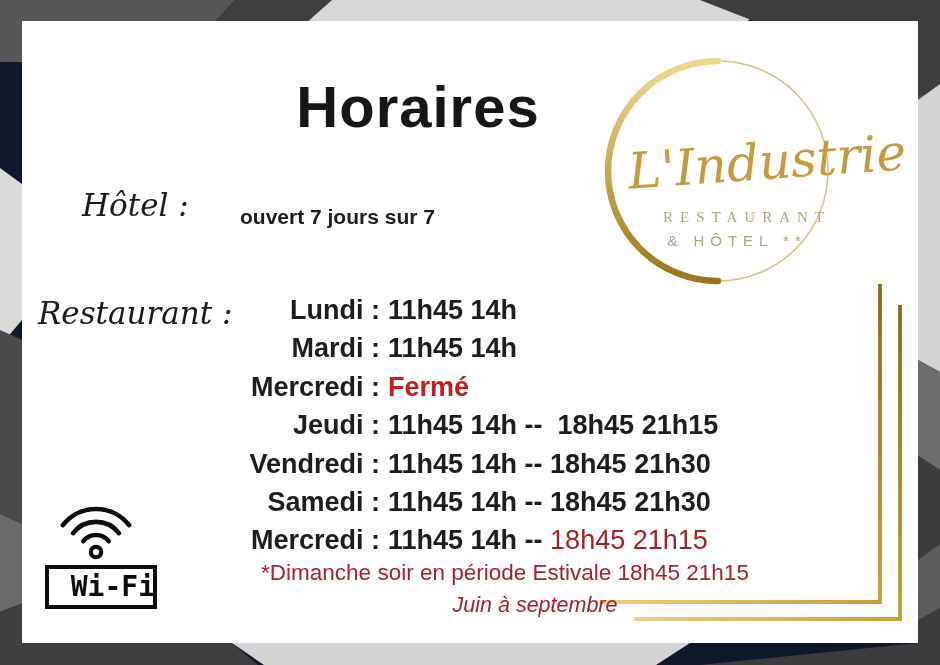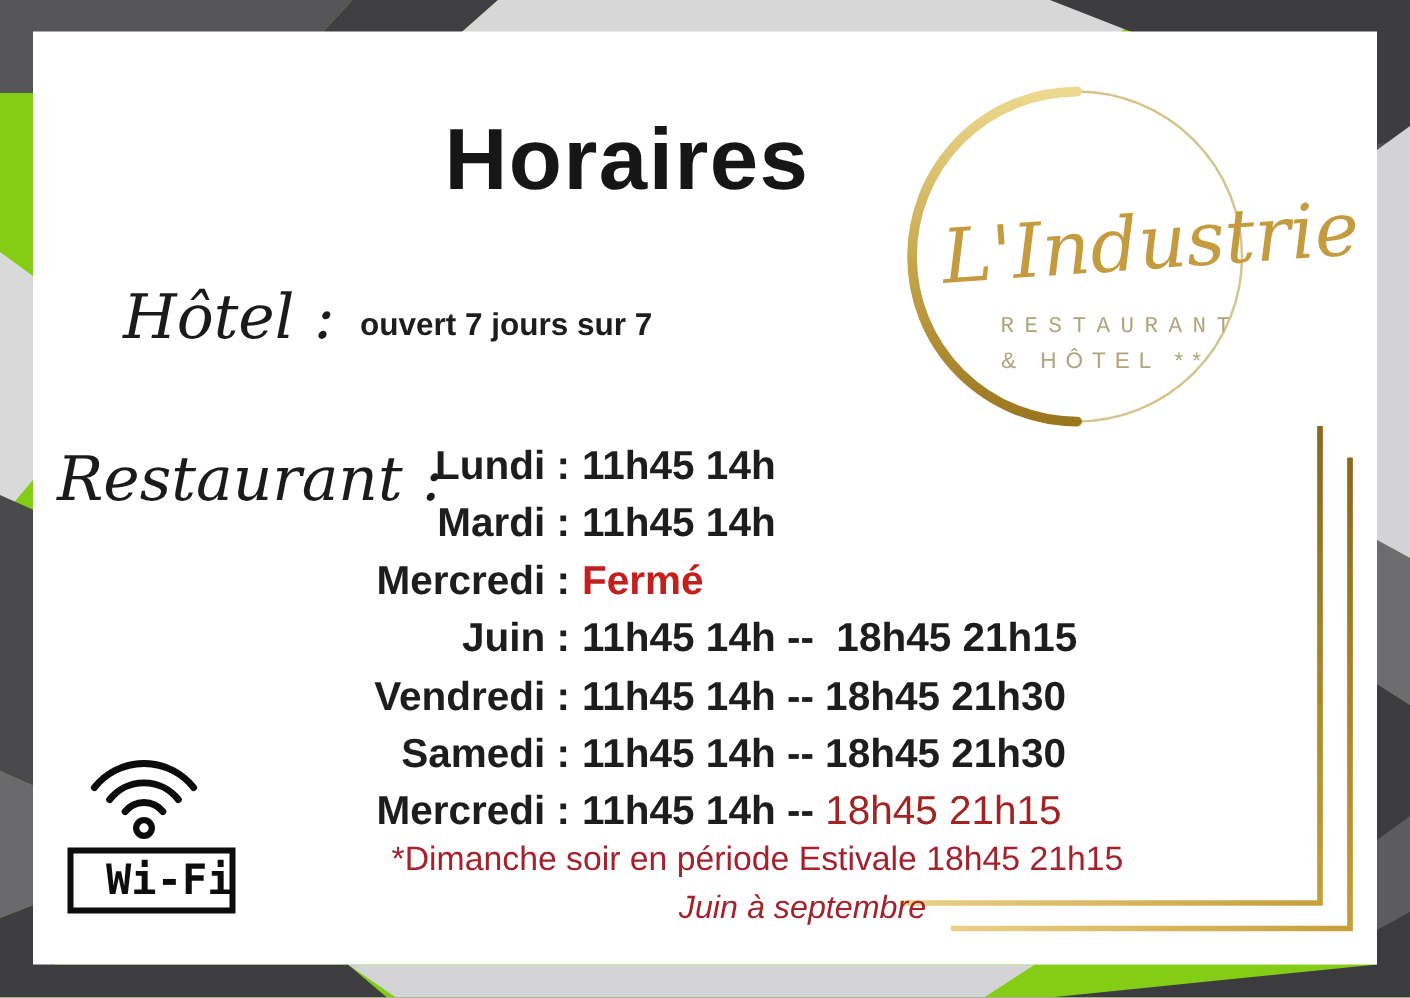--- a/index.html
+++ b/index.html
@@ -1,16 +1,16 @@
 <!DOCTYPE html>
 <html><head>
 <meta charset="utf-8">
 <style>
   html,body{margin:0;padding:0;background:#9a9a9c;}
-  #stage{position:relative;width:940px;height:665px;overflow:hidden;background:#84cc16;
+  #stage{position:relative;width:940px;height:665px;overflow:hidden;background:#0f172a;
          font-family:"Liberation Sans",sans-serif;}
   .shape{position:absolute;inset:0;}
   
   .bg-tl-1{background:#565658;clip-path:polygon(0 0,235px 0,178px 62px,0 62px);}
   .bg-tl-2{background:#3f3f42;clip-path:polygon(235px 0,332px 0,262px 62px,178px 62px);}
   .bg-top-light{background:#d7d7d8;clip-path:polygon(332px 0,772px 0,700px 62px,262px 62px);}
   .bg-tr-dark{background:#3d3d40;clip-path:polygon(700px 0,940px 0,940px 132px,858px 62px);}
   .bg-tr-mid{background:#545457;clip-path:polygon(940px 92px,940px 188px,884px 103px);}
   .bg-left-light{background:#d9d9da;clip-path:polygon(0 168px,22px 184px,42px 252px,22px 320px,0 346px);}
   .bg-left-dark{background:#4a4a4d;clip-path:polygon(0 330px,36px 346px,36px 530px,0 514px);}
@@ -23,42 +23,42 @@
   .bg-bottom-light{background:#d4d4d6;clip-path:polygon(232px 643px,690px 643px,656px 665px,264px 665px);}
 
   
   #card{position:absolute;left:22px;top:21px;width:896px;height:622px;background:#ffffff;}
   #deco-svg{position:absolute;inset:0;pointer-events:none;}
 
   .title{position:absolute;left:146px;top:52px;width:500px;text-align:center;
          font-size:58px;font-weight:bold;letter-spacing:1px;color:#161616;}
 
   .script{font-family:"DejaVu Serif","Liberation Serif",serif;font-style:italic;
-          color:#1b1b1b;font-size:41px;}
+          color:#1b1b1b;font-size:31px;}
   .hotel-label{position:absolute;left:60px;top:166px;}
   .hotel-value{position:absolute;left:218px;top:184px;font-size:21px;font-weight:bold;color:#1d1d1d;}
   .restaurant-label{position:absolute;left:16px;top:274px;}
 
   #days{position:absolute;left:218px;top:274px;width:580px;text-align:right;}
   .day-row{display:flex;height:38.4px;align-items:baseline;font-size:27px;font-weight:bold;
            color:#1d1d1d;white-space:pre;}
   .day-col{min-width:140px;padding-right:8px;}
   .seg-red{color:#c41f1f;}
   .seg-darkred{color:#a32222;font-weight:400;}
 
   .footnote1{position:absolute;left:200px;top:539px;width:566px;text-align:center;
              font-size:22.5px;color:#a5212c;font-weight:500;}
   .footnote2{position:absolute;left:230px;top:572px;width:566px;text-align:center;
              font-style:italic;font-size:21.5px;color:#a5212c;font-weight:500;}
 
   .logo-name{position:absolute;left:560px;top:112px;width:370px;text-align:center;
              font-family:"DejaVu Serif","Liberation Serif",serif;font-style:italic;
              font-size:50px;color:#c49c3f;transform:rotate(-4deg);}
   .logo-sub1{position:absolute;left:560px;top:188px;width:330px;text-align:center;
-             font-family:Liberation Mono, monospace;font-size:15px;
+             font-family:Liberation Serif, serif;font-size:15px;
              letter-spacing:7px;color:#b0a47c;}
   .logo-sub2{position:absolute;left:560px;top:211px;width:310px;text-align:center;
              font-family:Liberation Sans, sans-serif;font-size:15px;
              letter-spacing:6px;color:#b0a47c;}
 
   .wifi-label{position:absolute;left:25px;top:546px;width:108px;height:40px;line-height:40px;
               text-align:right;font-family:"DejaVu Sans Mono","Liberation Mono",monospace;
               font-weight:bold;font-size:28px;color:#0d0d0d;}
 </style>
 </head>
@@ -134,21 +134,21 @@
       </div>
       <div class="day-row">
         <span class="day-col">Mardi :</span>
         <span>11h45 14h</span>
       </div>
       <div class="day-row">
         <span class="day-col">Mercredi :</span>
         <span class="seg-red">Fermé</span>
       </div>
       <div class="day-row">
-        <span class="day-col">Juin :</span>
+        <span class="day-col">Jeudi :</span>
         <span>11h45 14h --  18h45 21h15</span>
       </div>
       <div class="day-row">
         <span class="day-col">Vendredi :</span>
         <span>11h45 14h -- 18h45 21h30</span>
       </div>
       <div class="day-row">
         <span class="day-col">Samedi :</span>
         <span>11h45 14h -- 18h45 21h30</span>
       </div>

